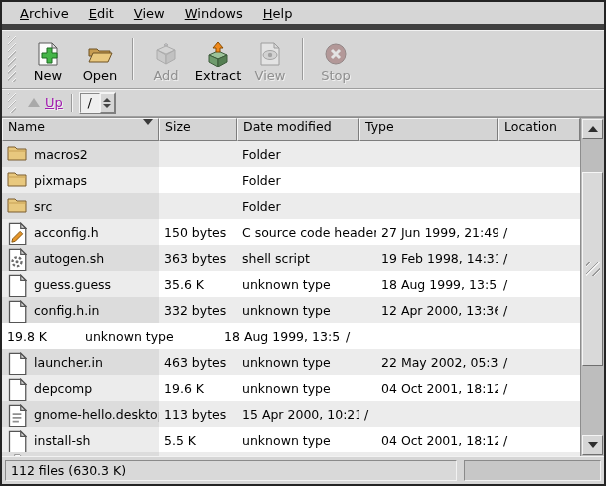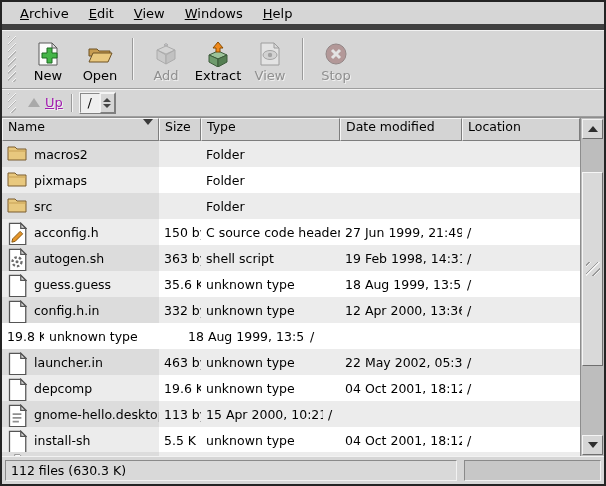--- a/index.html
+++ b/index.html
@@ -47,21 +47,21 @@
   .mini-dn { width:0;height:0;border-left:4px solid transparent;border-right:4px solid transparent;border-top:4px solid #444; }
 
   
   .table-area { flex:1 1 auto; display:flex; overflow:hidden; border-top:1px solid #8d8d8d; }
   .grid { flex:1 1 auto; display:flex; flex-direction:column; overflow:hidden; background:#ececec; }
   .grid-header { display:flex; flex:0 0 23px; font-size:12.5px; }
   .hcell { height:23px; background:#d4d4d4; border:1px solid; border-color:#f6f6f6 #7d7d7d #7d7d7d #f6f6f6;
            display:flex; padding:0 5px; overflow:hidden; white-space:nowrap; }
   .sort-arrow { margin-left:auto; width:0; height:0; border-left:5px solid transparent;
                 border-right:5px solid transparent; border-top:6px solid #3a3a3a; }
-  .col-name{width:157px;} .col-size{width:42px;} .col-type{width:139px;} .col-date{width:122px;} .col-loc{flex:1;}
+  .col-name{width:157px;} .col-size{width:78px;} .col-type{width:139px;} .col-date{width:122px;} .col-loc{flex:1;}
   .grid-body { flex:1 1 auto; overflow:hidden;text-align:center; }
   .row { display:flex; height:26px; font-size:12.5px; white-space:nowrap; }
   .cell { display:flex; align-items:center; padding:0 5px; overflow:hidden; }
   .row:nth-child(odd) .cell { background:#ececec; }
   .row:nth-child(even) .cell { background:#ffffff; }
   .row:nth-child(odd) .cell.col-name { background:#dcdcdc; }
   .row:nth-child(even) .cell.col-name { background:#ececec; }
   .cell.col-name { gap:7px; }
   .row-icon { width:20px; height:20px; flex:0 0 20px; position:relative; }
   .row-icon svg { position:absolute; inset:0; display:none; }
@@ -190,25 +190,25 @@
   <div class="table-area">
     <div class="grid">
       <div class="grid-header">
         <div class="hcell col-name">
           <span>Name</span>
           <span class="sort-arrow"></span>
         </div>
         <div class="hcell col-size">
             <span>Size</span>
           </div>
+        <div class="hcell col-date">
+            <span>Date modified</span>
+          </div>
         <div class="hcell col-type">
             <span>Type</span>
-          </div>
-        <div class="hcell col-date">
-            <span>Date modified</span>
           </div>
         <div class="hcell col-loc">
             <span>Location</span>
           </div>
       </div>
       <div class="grid-body">
           <div class="row" data-icon="folder-icon">
     <div class="cell col-name">
       <span class="row-icon">
         <svg class="i-folder" viewBox="0 0 20 17">

